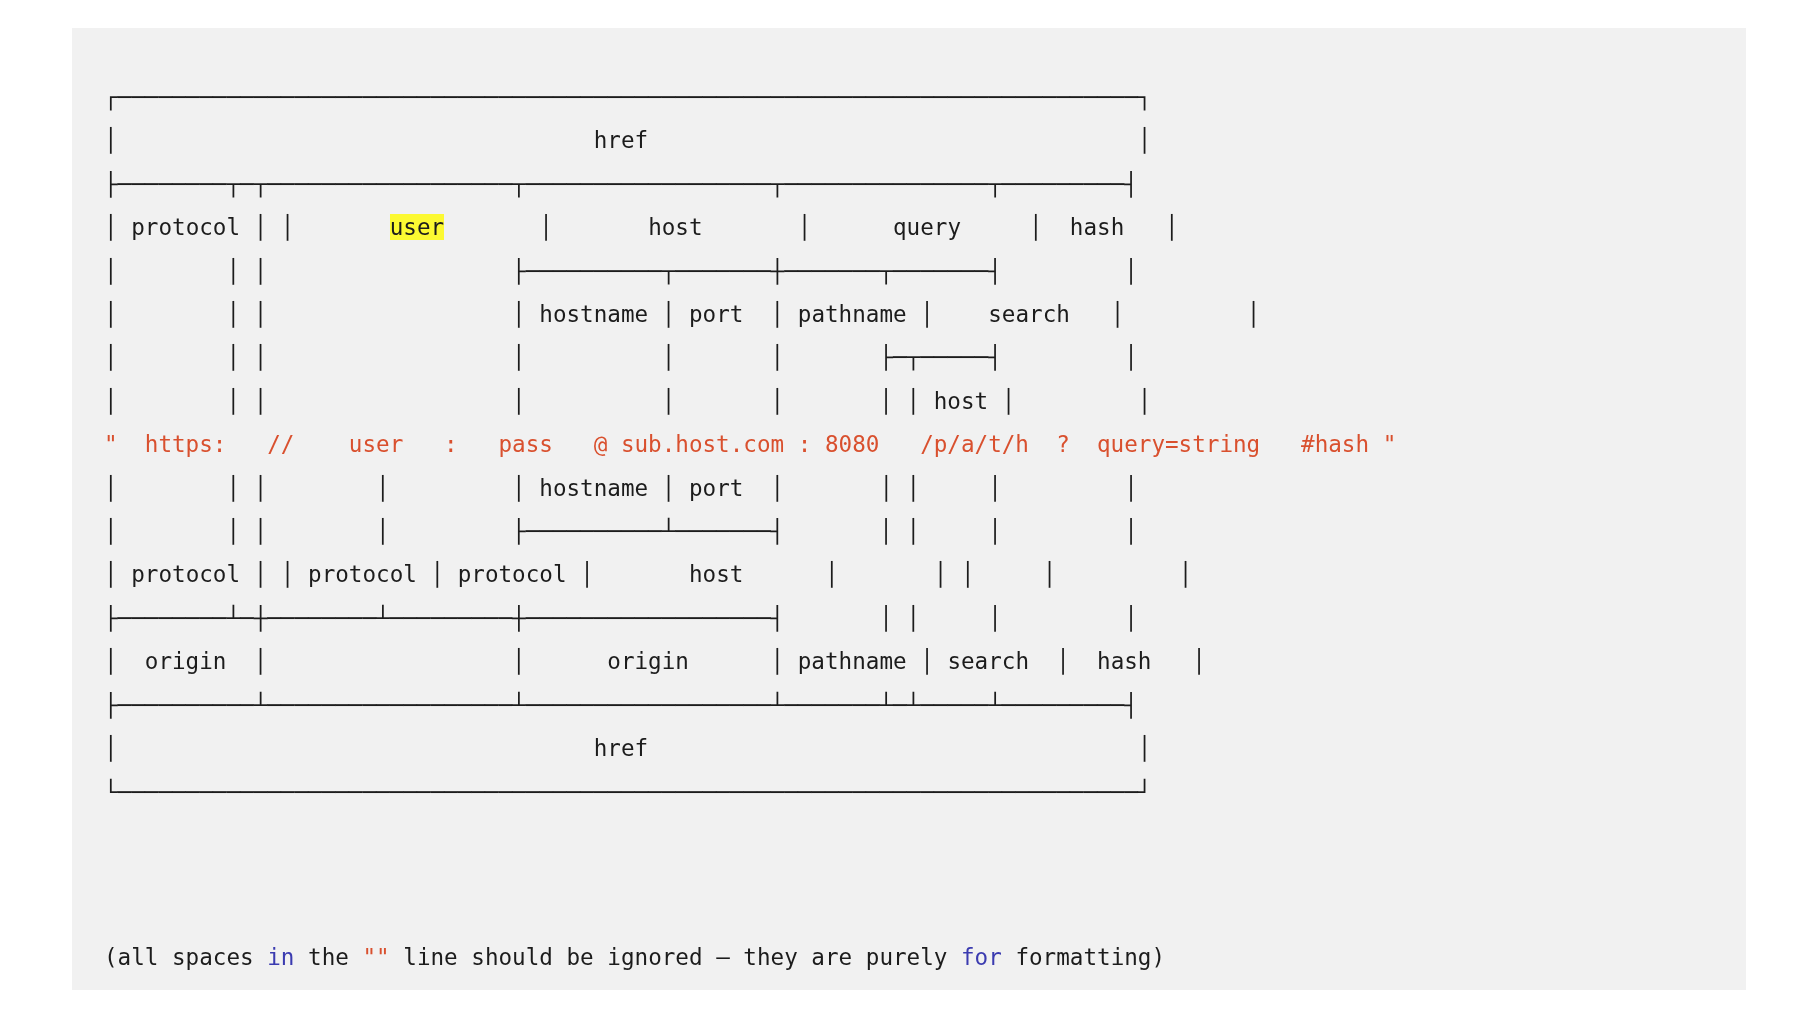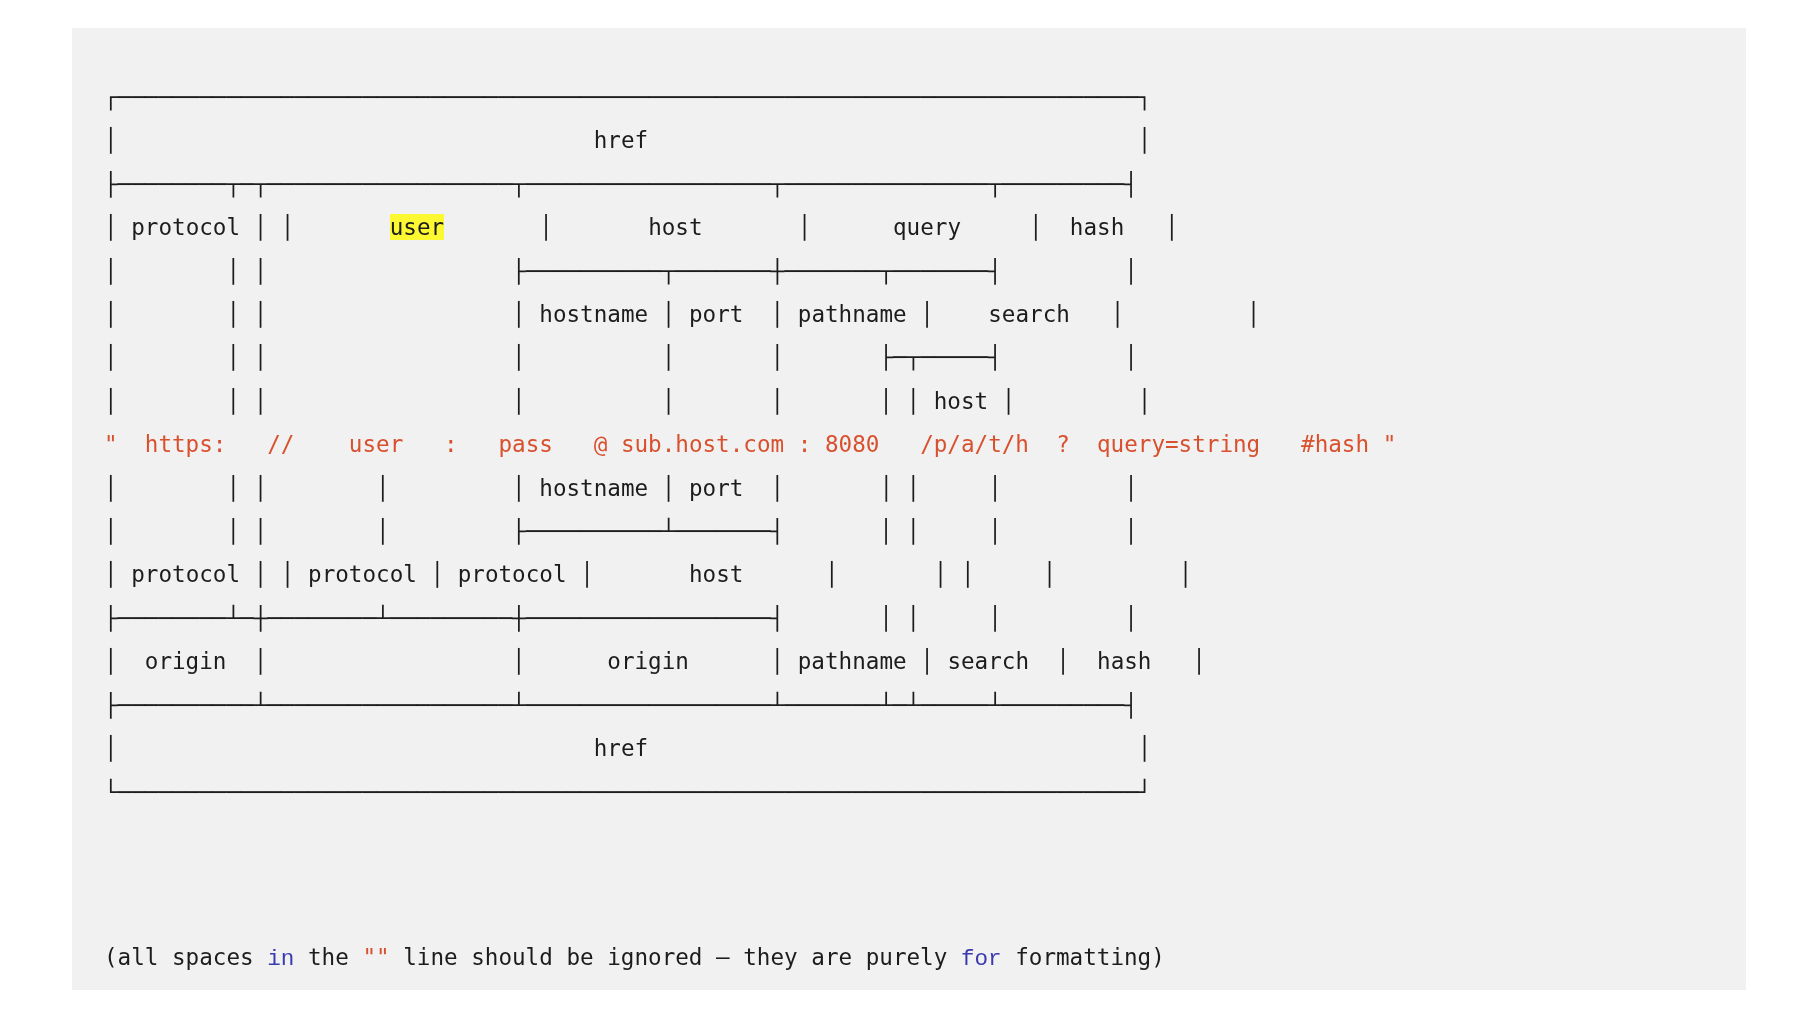--- a/index.html
+++ b/index.html
@@ -53,21 +53,21 @@
     padding: 0;
     font-family: "DejaVu Sans Mono", "Liberation Mono", monospace;
     font-size: 22.6px;
     line-height: 43.4px;
     color: #1c1c1c;
     white-space: pre;
   }
 
   
   .tok-string { color: #d9502e; }
-  .tok-keyword { color: #3b3bb0; font-family: Liberation Mono, monospace; }
+  .tok-keyword { color: #3b3bb0; }
   .tok-plain { color: #1c1c1c; }
   .tok-highlight {
     background: #fcf932;
     color: #1c1c1c;
   }
 </style>
 </head>
 <body>
 
 <div id="root" style="background: rgb(255, 255, 255);">

